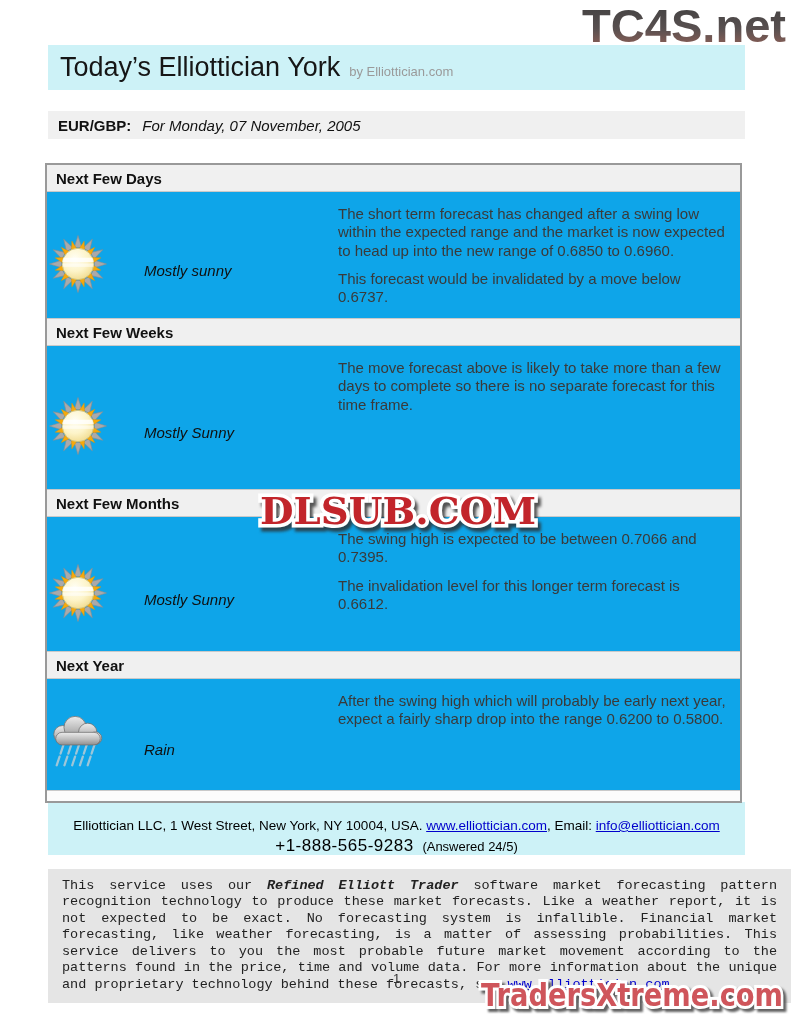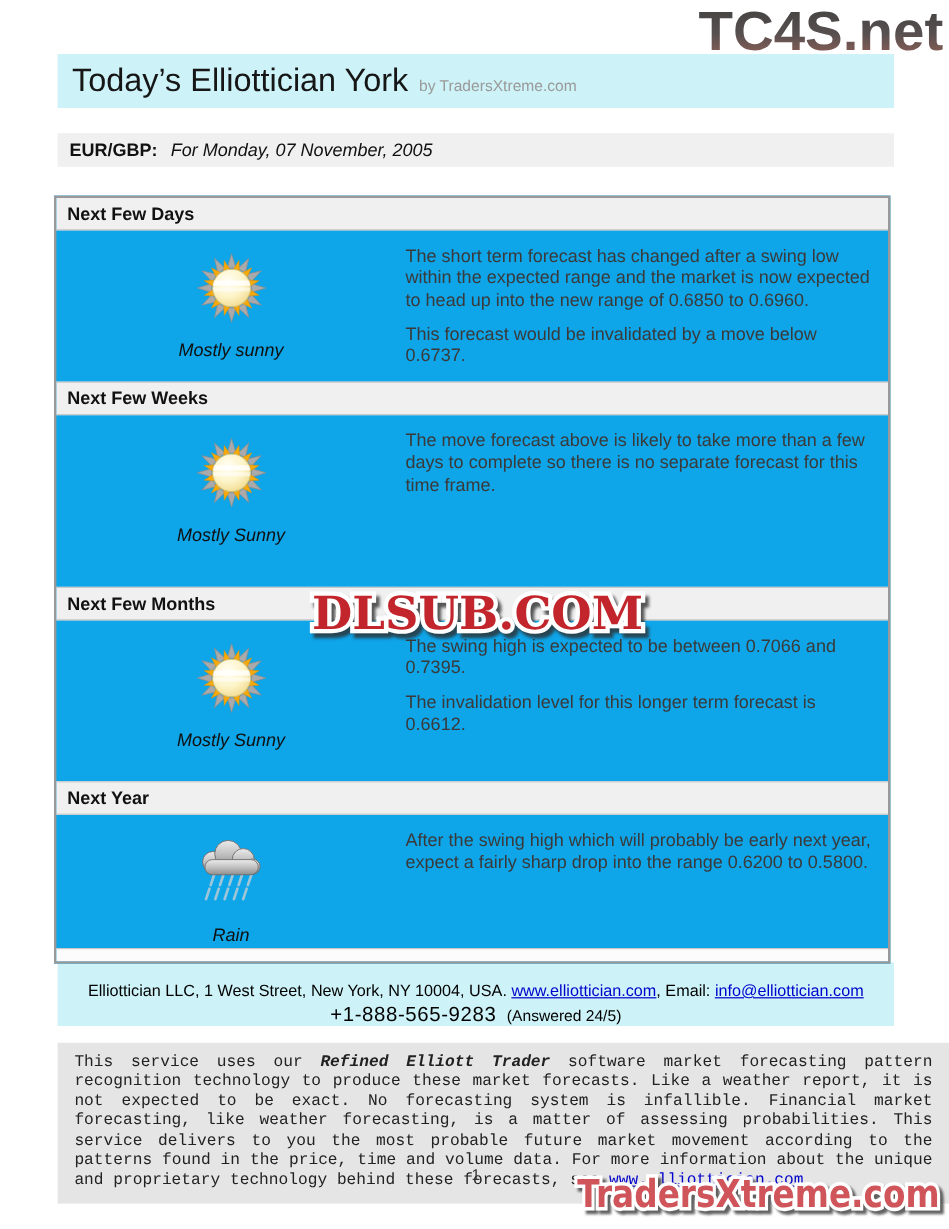--- a/index.html
+++ b/index.html
@@ -38,21 +38,21 @@
   .section-header {
     background:#f0f0f0; font-weight:bold; font-size:15px;
     padding:5px 9px 4px 9px; border-bottom:1px solid #c9c9c9;
   }
   .section + .section .section-header { border-top:1px solid #c9c9c9; }
   .section-body { display:flex; padding-top:13px; }
   .sec-days   .section-body { min-height:126px; }
   .sec-weeks  .section-body { min-height:143px; }
   .sec-months .section-body { min-height:134px; }
   .sec-year   .section-body { min-height:111px; }
-  .icon-col { width:291px; display:flex; flex-direction:column; align-items:center; padding-top:4px; }
+  .icon-col { width:291px; display:flex; flex-direction:row; align-items:center; padding-top:4px;gap:35px; }
   .icon-col svg.weather { width:62px; height:62px; }
   .caption { font-style:italic; font-size:15px; margin-top:13px; color:#101010; }
   .text-col { width:394px; font-size:15px; color:#3a3a3a; line-height:1.22; }
   .text-col p + p { margin-top:10px; }
   .box-footer { border-top:1px solid #c9c9c9; height:11px; background:#fcfcfc; }
 
   
   .contact-bar {
     position:absolute; left:48px; top:802px; width:697px; height:53px;
     background:#cdf2f7; text-align:center; padding-top:16px; font-size:13.5px; color:#000;
@@ -163,21 +163,21 @@
       <stop offset="0" stop-color="#3f3f3f"></stop>
       <stop offset="0.55" stop-color="#585050"></stop>
       <stop offset="1" stop-color="#9a6358"></stop>
     </linearGradient>
   </defs>
   <text x="107" y="42" text-anchor="middle" font-family="Liberation Sans, sans-serif" font-size="46" font-weight="bold" fill="url(#tcgrad)" textLength="204" lengthAdjust="spacingAndGlyphs">TC4S.net</text>
 </svg>
 
 <div class="title-bar">
   <span class="big">Today’s Elliottician York</span>
-  <span class="byline">by TradersXtreme.com</span>
+  <span class="byline">by Elliottician.com</span>
 </div>
 
 <div class="instrument-bar">
   <span class="sym">EUR/GBP:</span>
   <span class="date">For Monday, 07 November, 2005</span>
 </div>
 
 <div class="forecast-box">
 
   <div class="section sec-days">

